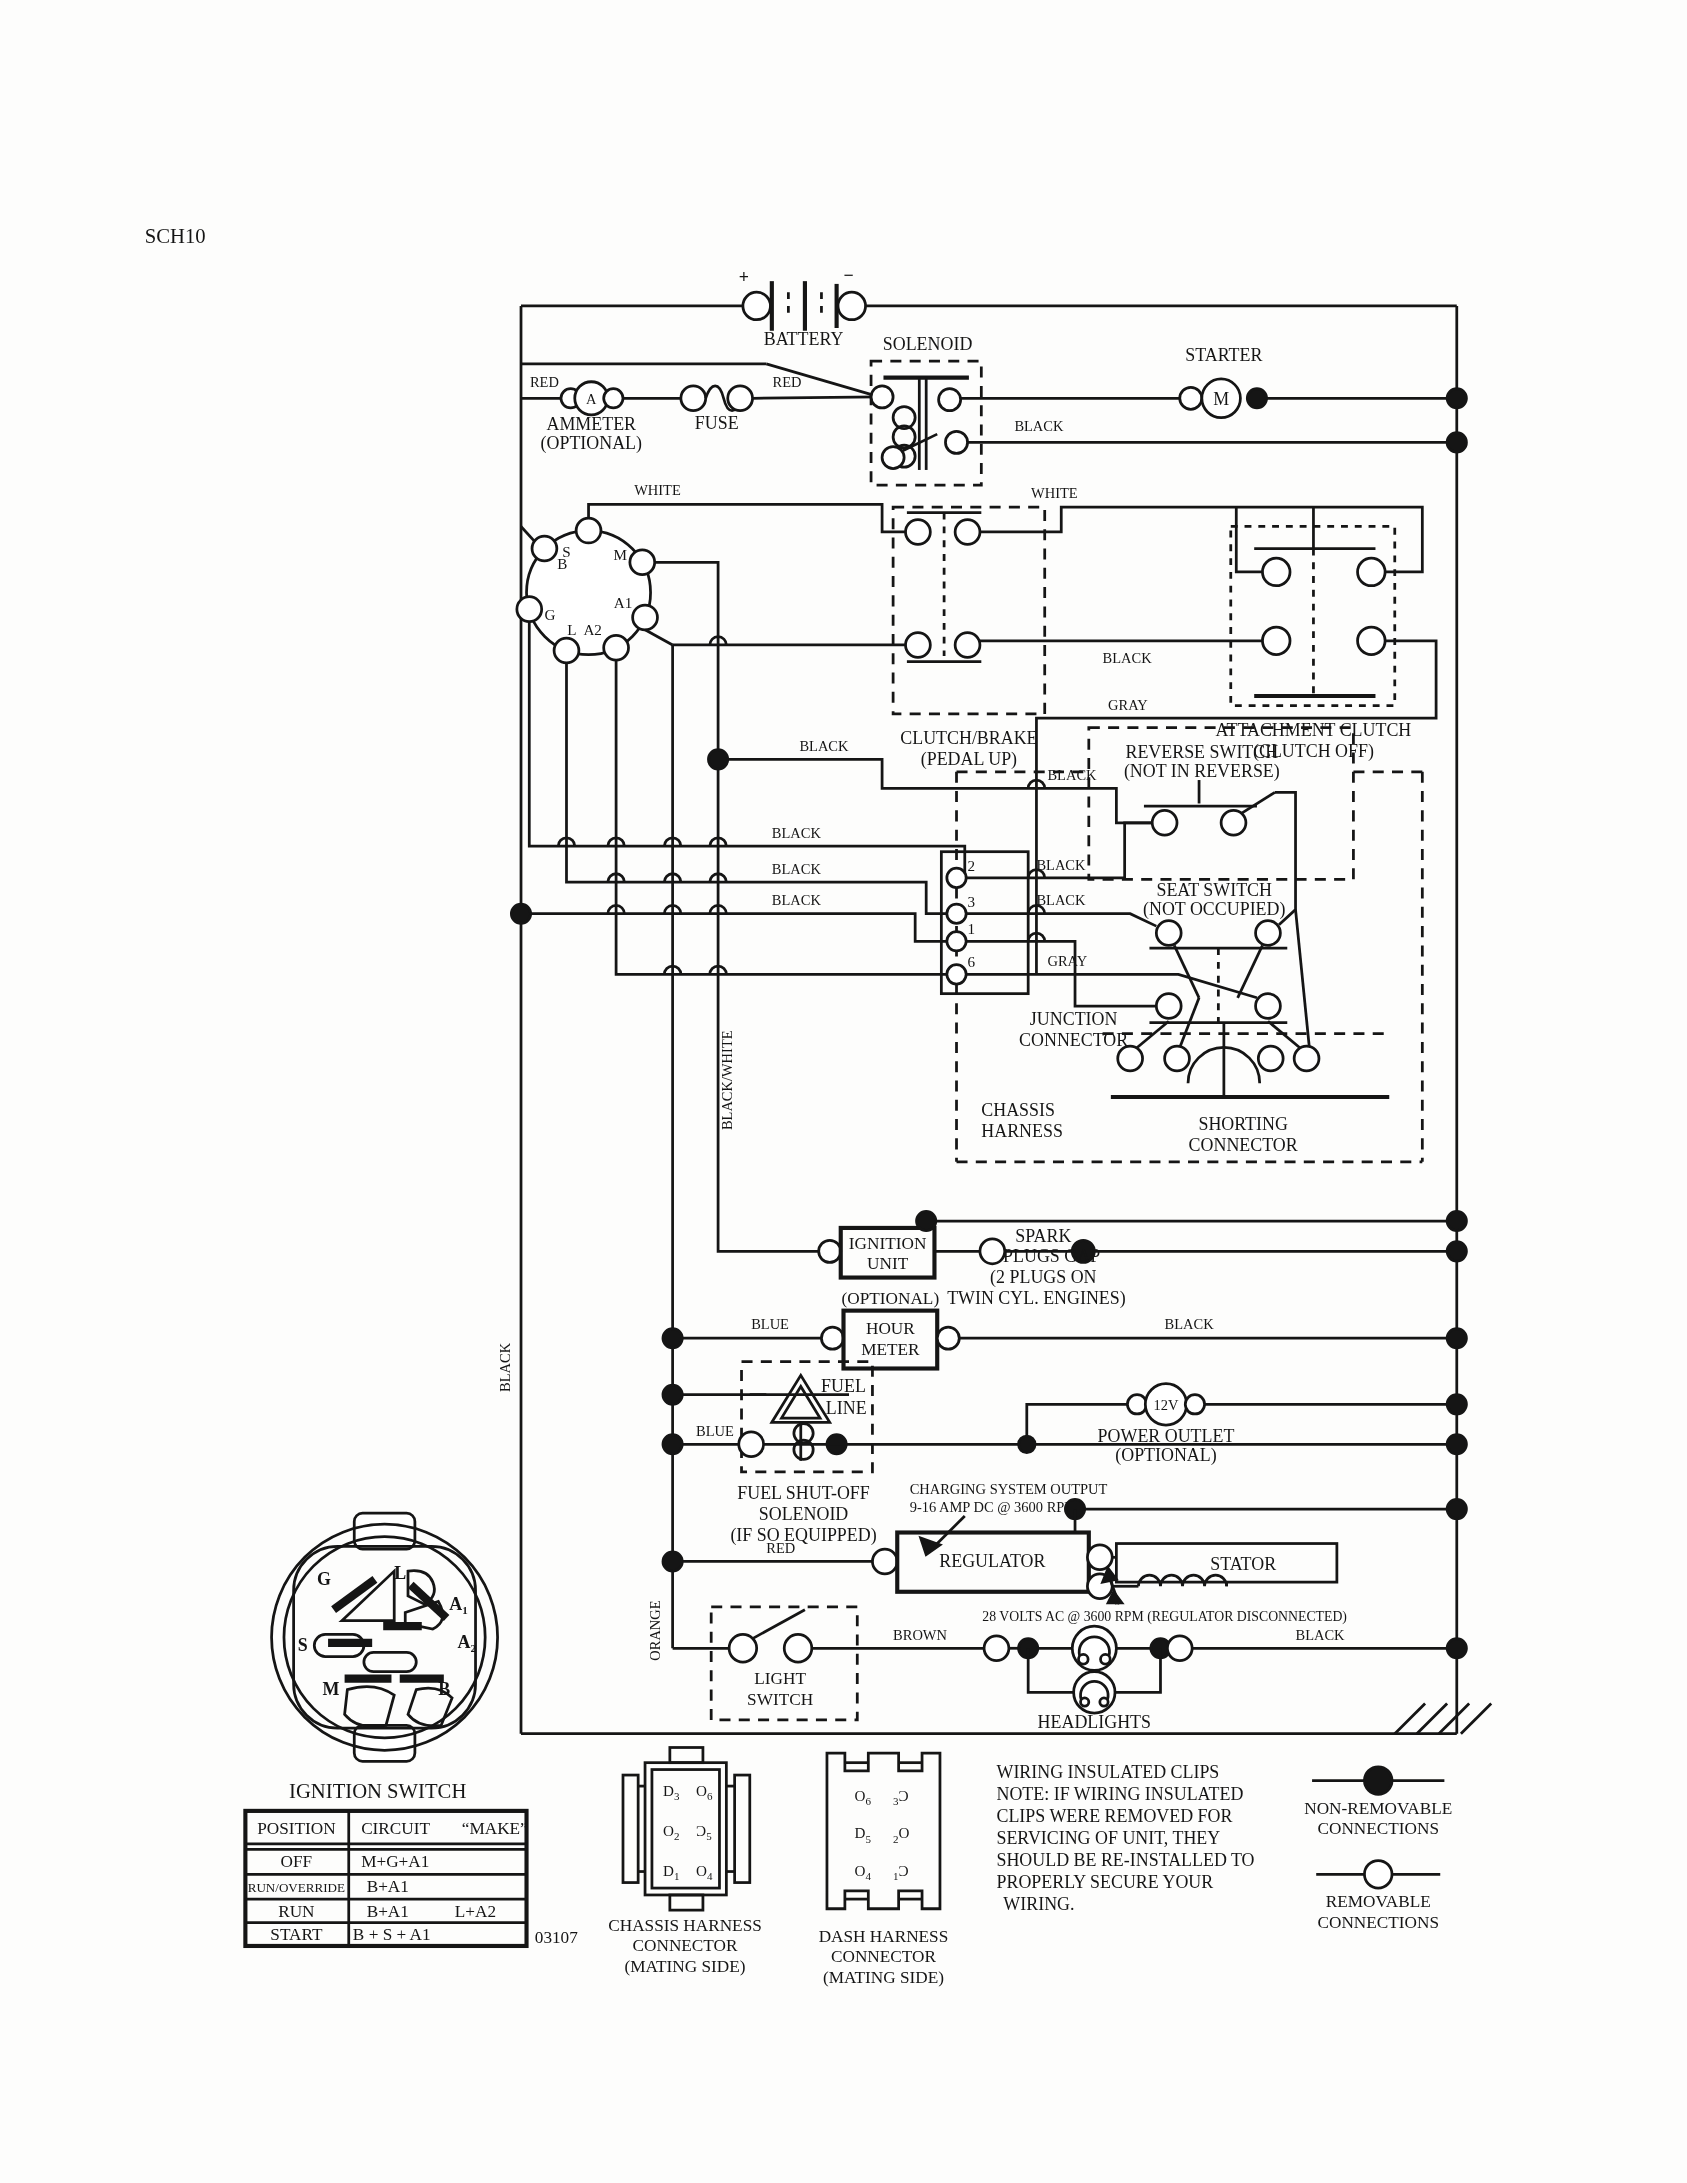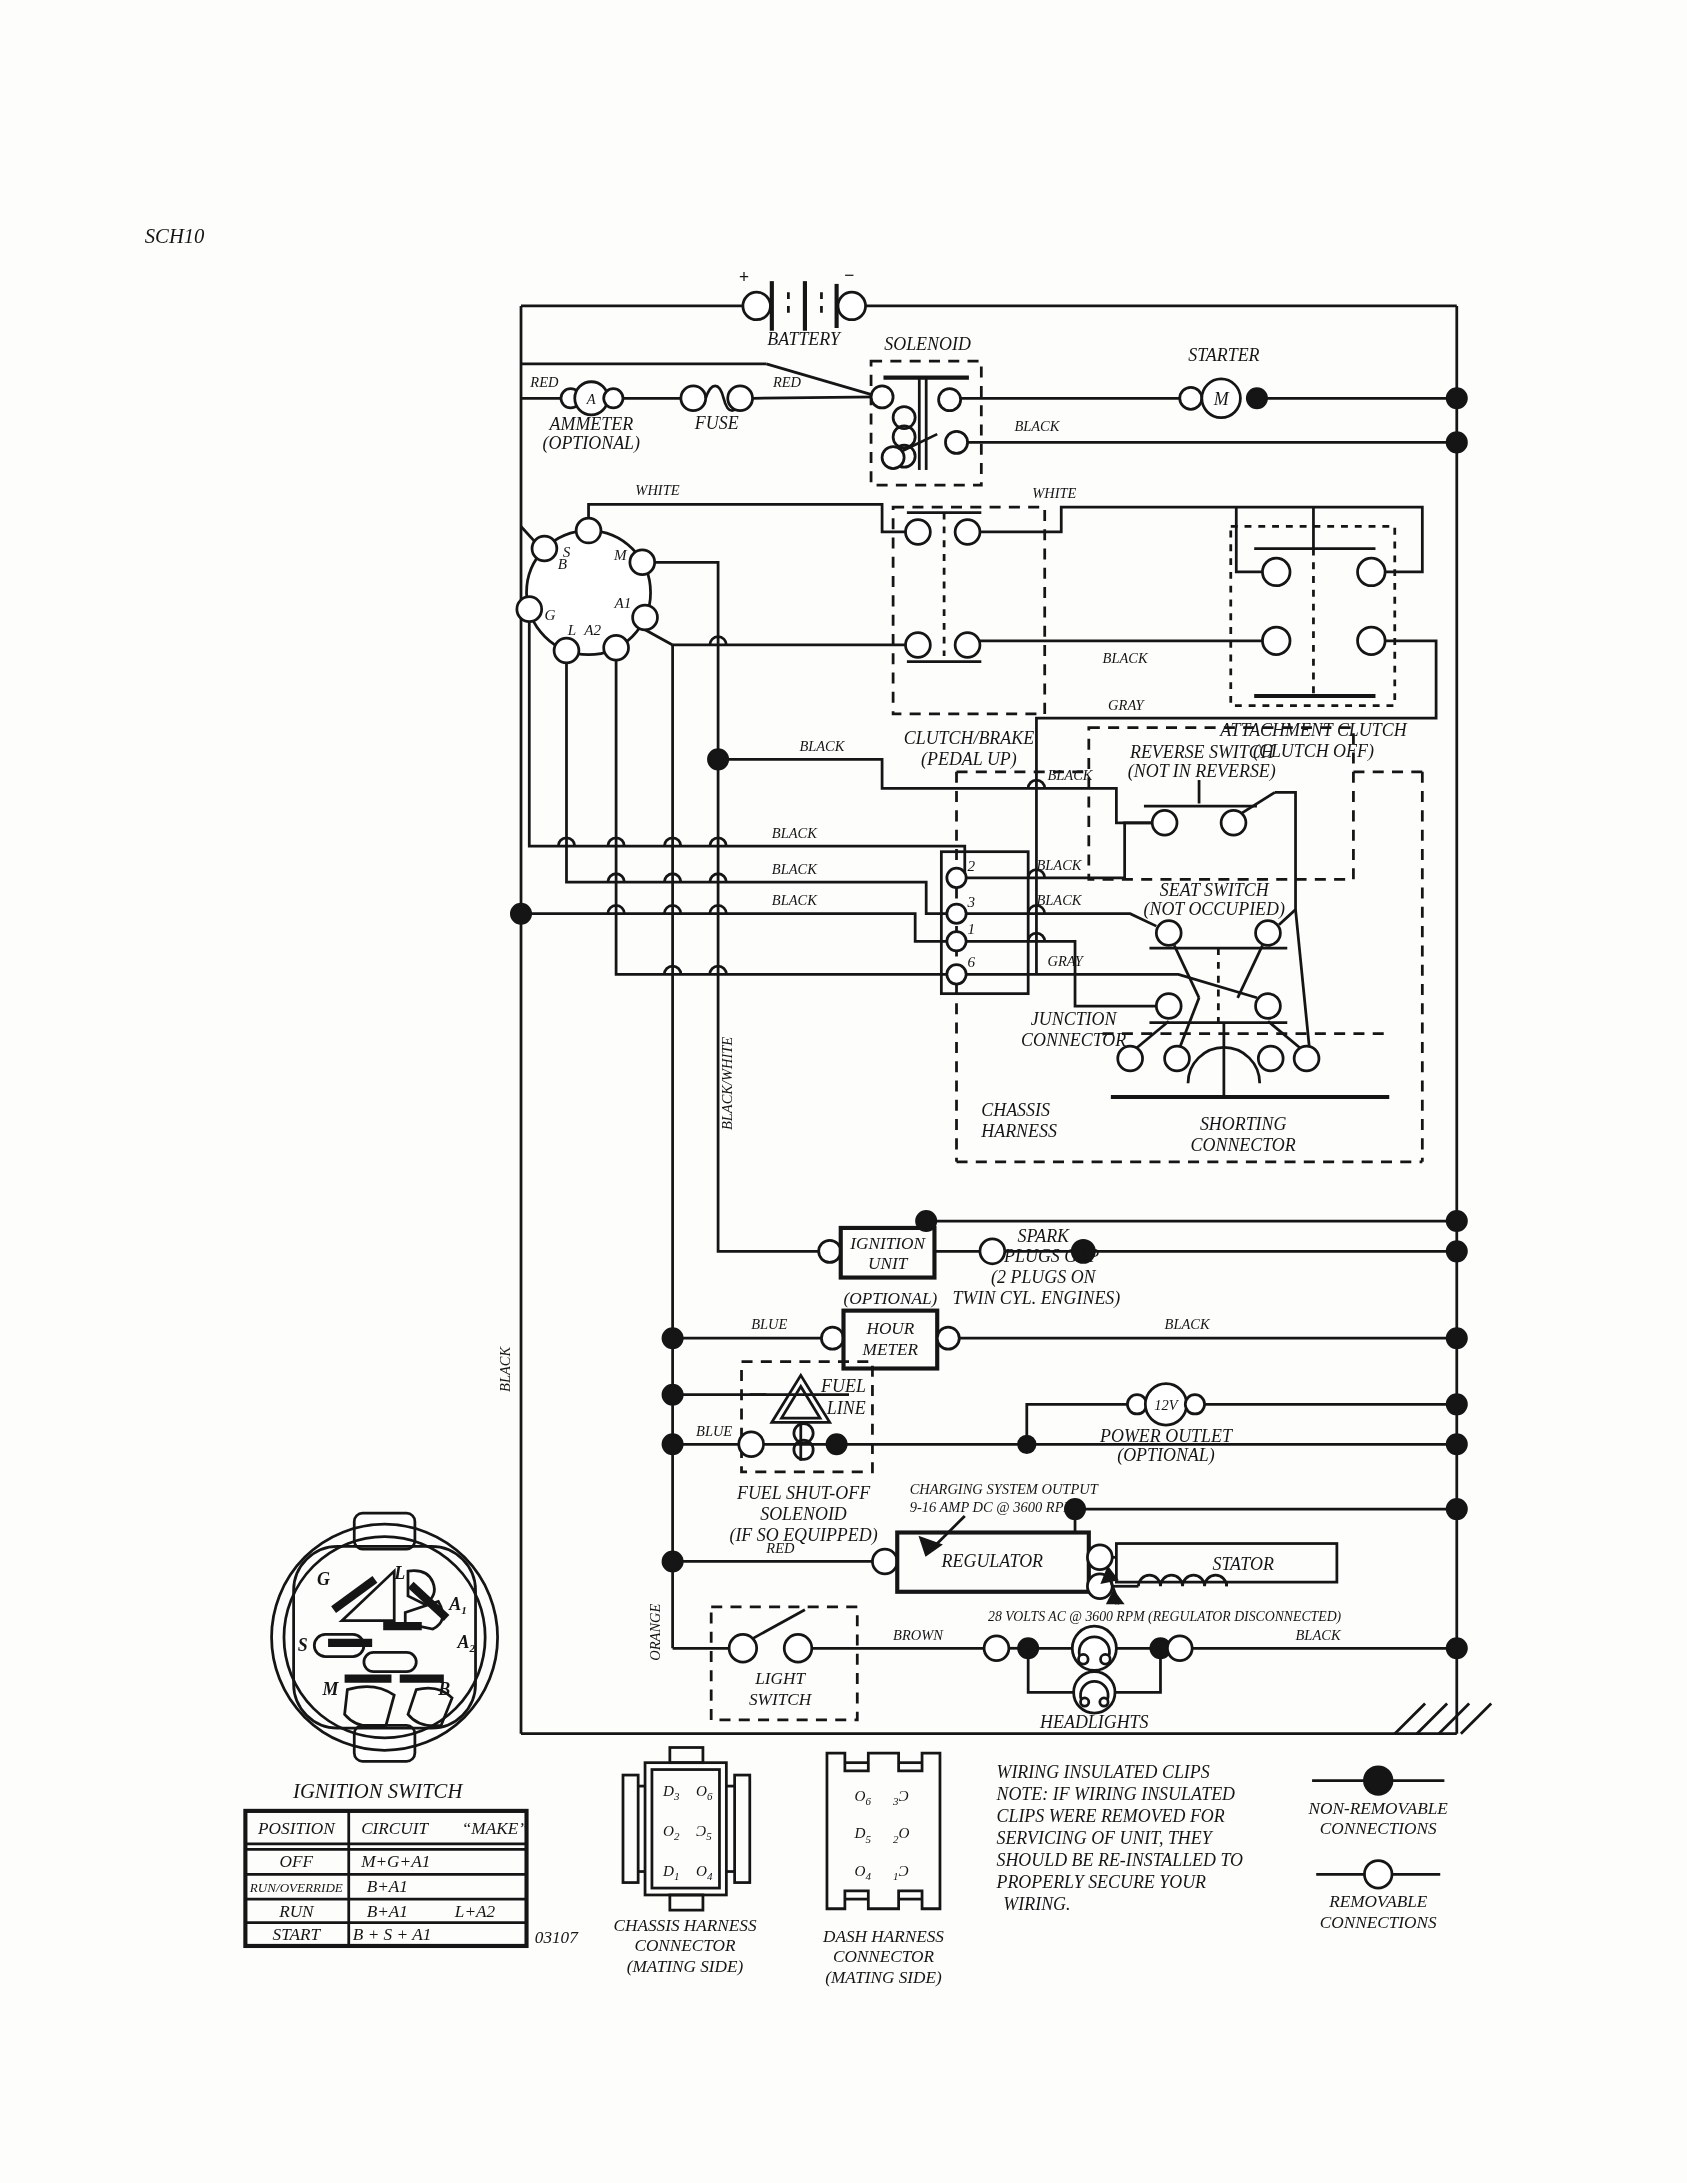--- a/index.html
+++ b/index.html
@@ -1,16 +1,16 @@
 <!DOCTYPE html>
 <html style="font-size:10.6px"><head>
 <meta charset="utf-8">
 <style>
   html,body{margin:0;padding:0;background:#fff;}
-  .page{width:1687px;height:2183px;background:#fdfdfc;position:relative;overflow:hidden;font-style:italic;}
+  .page{width:1687px;height:2183px;background:#fdfdfc;position:relative;overflow:hidden;}
   svg{position:absolute;top:0;left:0;}
   text{fill:#151515;font-family:"Liberation Serif",serif;}
   .lbl{font-size:13px;}
   .sm{font-size:10.5px;}
   .smb{font-size:10px;}
   .big{font-size:15px;}
   .cap{font-size:12.5px;}
   .note{font-size:13px;}
   .tbl{font-size:12.5px;}
   .tbs{font-size:9.5px;}

